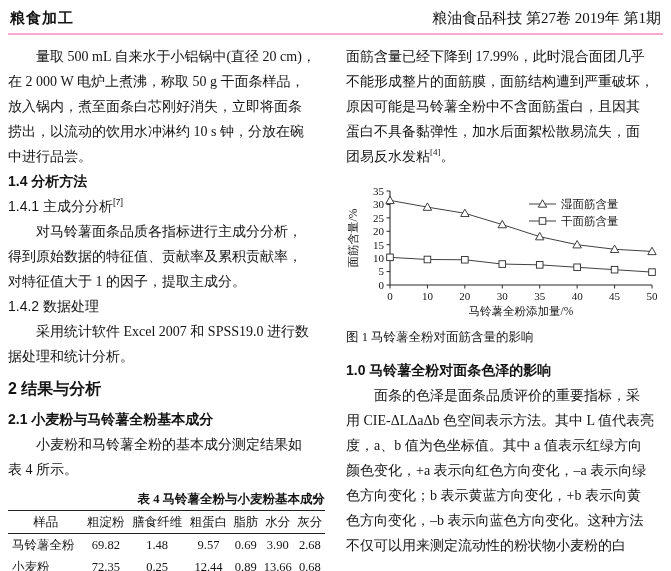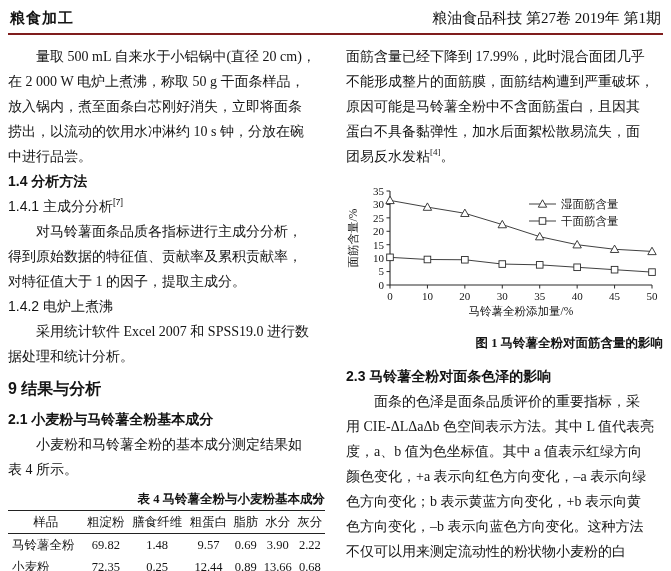--- a/index.html
+++ b/index.html
@@ -2,21 +2,21 @@
 <html><head>
 <meta charset="utf-8">
 <style>
   html,body{margin:0;padding:0;background:#fff;}
   body{width:671px;height:571px;overflow:hidden;color:#141414;
        font-family:"Liberation Serif","DejaVu Serif",serif;}
   .page{padding:7px 8px 0 8px;}
 
   
   .pghead{display:flex;justify-content:space-between;align-items:baseline;
-          border-bottom:2px solid #7f1d1d;padding:2px 2px 5px 2px;}
+          border-bottom:2px solid #f9a8d4;padding:2px 2px 5px 2px;}
   .phl{font-family:"Liberation Sans","DejaVu Sans",sans-serif;
        font-weight:bold;font-size:15px;letter-spacing:1px;}
   .phr{font-size:15px;}
 
   
   .cols{display:flex;gap:21px;margin-top:9px;}
   .col{width:317px;font-size:14px;line-height:25px;text-align:justify;}
 
   .para{margin:0;white-space:pre-line;text-indent:2em;}
   .para.noind{text-indent:0;}
@@ -40,21 +40,21 @@
   tbody tr:last-child{border-bottom:1.4px solid #222;}
   th,td{padding:3px 1px;font-weight:normal;text-align:center;line-height:16px;margin-top:8px;}
   th:first-child{text-align:center;}
   td:first-child{text-align:left;padding-left:4px;}
   th{font-weight:normal;}
 
   
   figure{margin:12px 0 0 0;}
   #gluten-chart{display:block;}
   #gluten-chart text{font-family:"Liberation Serif","DejaVu Serif",serif;fill:#141414;}
-  .figcap{text-align:right;font-weight:bold;font-size:12.5px;margin-top:12px;line-height:16px;}
+  .figcap{text-align:left;font-weight:normal;font-size:12.5px;margin-top:6px;line-height:16px;}
 </style>
 </head>
 <body>
 
 <div class="page">
 
   <div class="pghead">
     <span class="phl">粮食加工</span>
     <span class="phr">粮油食品科技 第27卷 2019年 第1期</span>
   </div>
@@ -71,26 +71,26 @@
       <div class="sec2">1.4  分析方法</div>
 
       <div class="sec3">
         <span>1.4.1  主成分分析</span><sup class="ref">[7]</sup>
       </div>
 
       <p class="para">对马铃薯面条品质各指标进行主成分分析，
 得到原始数据的特征值、贡献率及累积贡献率，
 对特征值大于 1 的因子，提取主成分。</p>
 
-      <div class="sec3">1.4.2  电炉上煮沸</div>
+      <div class="sec3">1.4.2  数据处理</div>
 
       <p class="para">采用统计软件 Excel 2007 和 SPSS19.0 进行数
 据处理和统计分析。</p>
 
-      <div class="sec1">9  结果与分析</div>
+      <div class="sec1">2  结果与分析</div>
 
       <div class="sec2">2.1  小麦粉与马铃薯全粉基本成分</div>
 
       <p class="para">小麦粉和马铃薯全粉的基本成分测定结果如
 表 4 所示。</p>
 
       <div class="tblcap">
         <span>表 4  马铃薯全粉与小麦粉基本成分</span>
         <span class="capunit">%</span>
       </div>
@@ -108,21 +108,21 @@
             </tr>
           </thead>
           <tbody>
             <tr>
               <td>马铃薯全粉</td>
               <td>69.82</td>
               <td>1.48</td>
               <td>9.57</td>
               <td>0.69</td>
               <td>3.90</td>
-              <td>2.22</td>
+              <td>2.68</td>
             </tr>
             <tr>
               <td>小麦粉</td>
               <td>72.35</td>
               <td>0.25</td>
               <td>12.44</td>
               <td>0.89</td>
               <td>13.66</td>
               <td>0.68</td>
             </tr>
@@ -197,21 +197,21 @@
             <line x1="183" y1="23" x2="210" y2="23" stroke="#2a2a2a" stroke-width="0.9"></line>
             <path d="M196.5 18.8 L192.3 26.2 L200.7 26.2 Z" fill="#fff" stroke="#2a2a2a" stroke-width="0.9"></path>
             <text x="215" y="27" font-size="11.5">湿面筋含量</text>
             <line x1="183" y1="40" x2="210" y2="40" stroke="#2a2a2a" stroke-width="0.9"></line>
             <rect x="193.2" y="36.7" width="6.6" height="6.6" fill="#fff" stroke="#2a2a2a" stroke-width="0.9"></rect>
             <text x="215" y="44" font-size="11.5">干面筋含量</text>
           </svg>
         <figcaption class="figcap">图 1  马铃薯全粉对面筋含量的影响</figcaption>
       </figure>
 
-      <div class="sec2 mt">2.3  马铃薯全粉对面条色泽的影响</div>
+      <div class="sec2 mt">1.0  马铃薯全粉对面条色泽的影响</div>
 
       <p class="para">面条的色泽是面条品质评价的重要指标，采
 用 CIE-ΔLΔaΔb 色空间表示方法。其中 L 值代表亮
 度，a、b 值为色坐标值。其中 a 值表示红绿方向
 颜色变化，+a 表示向红色方向变化，–a 表示向绿
 色方向变化；b 表示黄蓝方向变化，+b 表示向黄
 色方向变化，–b 表示向蓝色方向变化。这种方法
 不仅可以用来测定流动性的粉状物小麦粉的白</p>
     </div>
 

